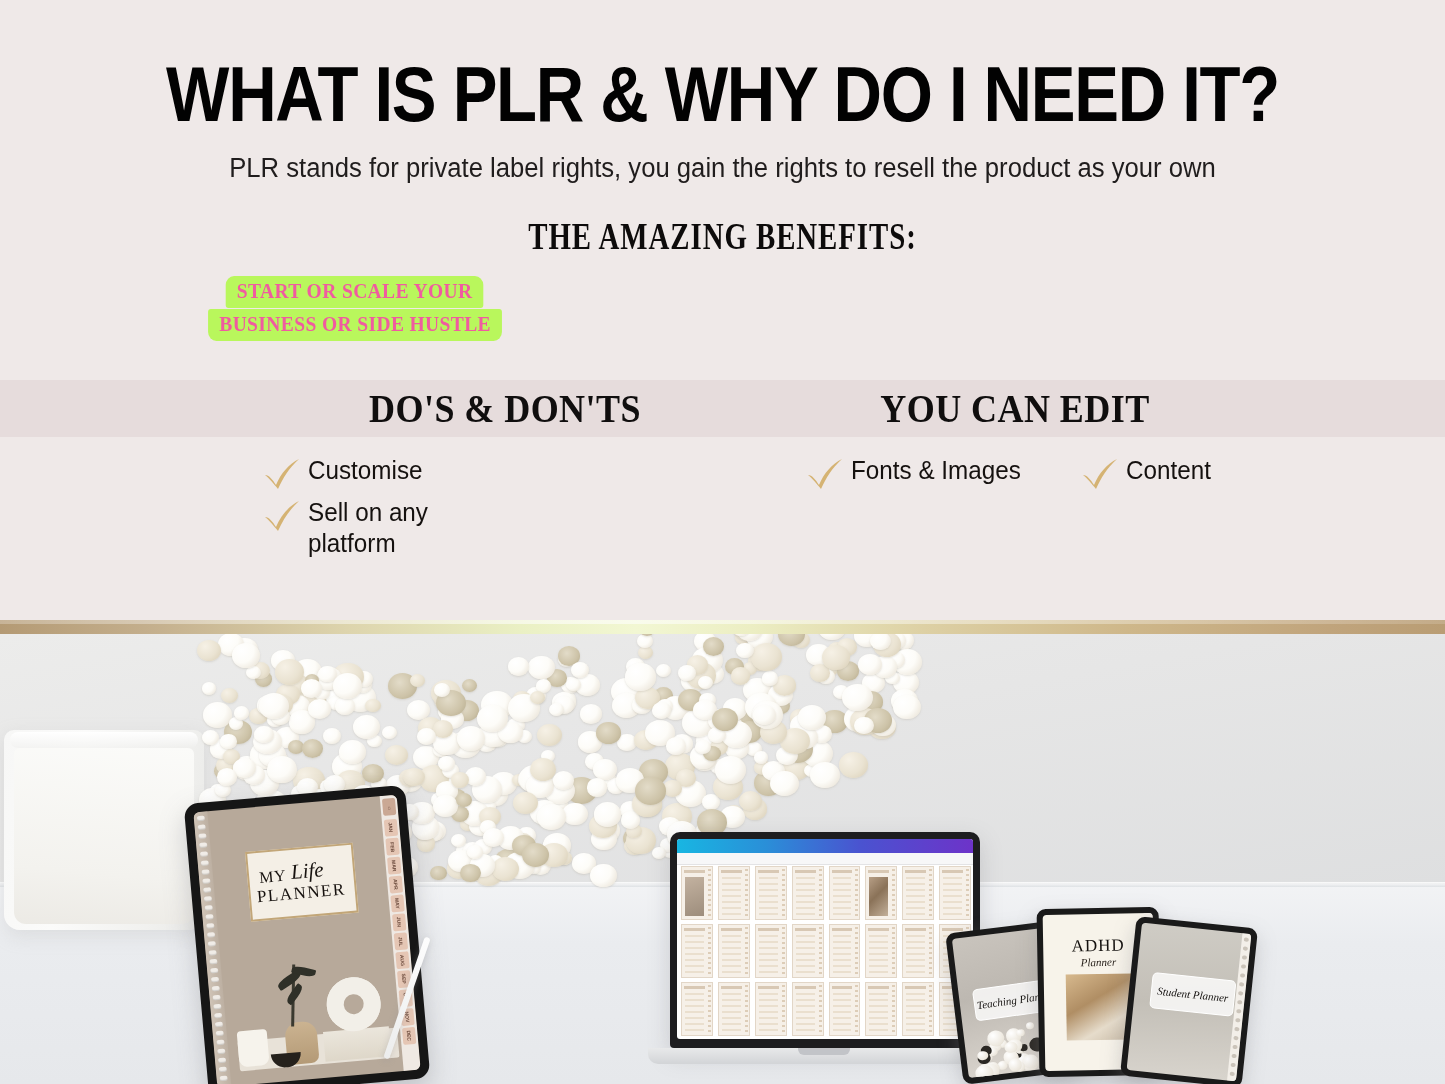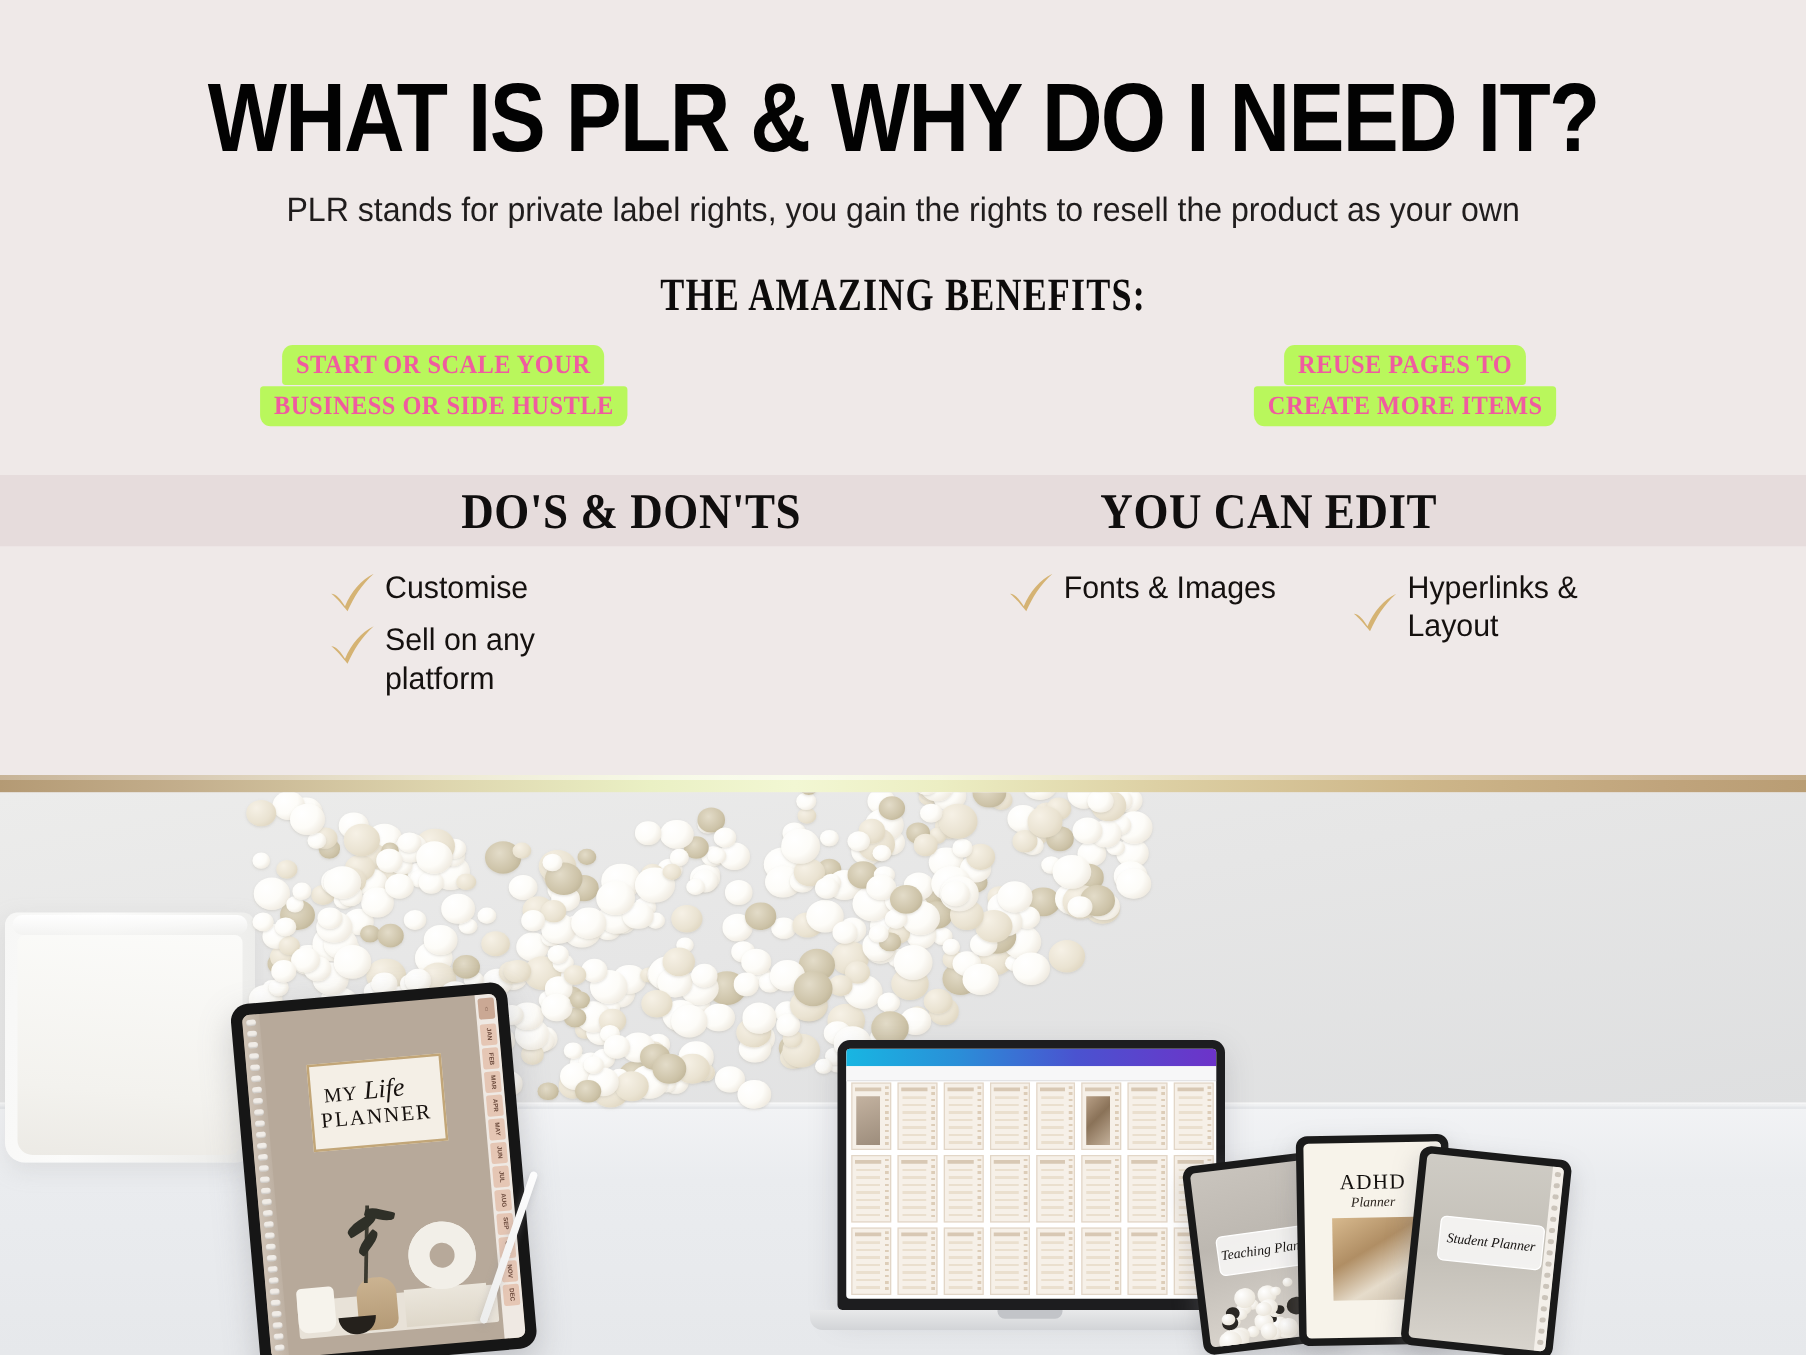--- a/index.html
+++ b/index.html
@@ -215,24 +215,20 @@
   <div class="top-section">
     <div class="main-title">WHAT IS PLR &amp; WHY DO I NEED IT?</div>
     <div class="subtitle">PLR stands for private label rights, you gain the rights to resell the product as your own</div>
     <div class="benefits-heading">THE AMAZING BENEFITS:</div>
 
     <div class="pills">
       <div class="pill p1">
         <div class="pill-line l1">START OR SCALE YOUR</div>
         <div class="pill-line l2">BUSINESS OR SIDE HUSTLE</div>
       </div>
-      <div class="pill p3">
-        <div class="pill-line l1">REUSE PAGES TO</div>
-        <div class="pill-line l2">CREATE MORE ITEMS</div>
-      </div>
     </div>
   </div>
 
   <div class="band">
     <div class="band-header-bar"></div>
     <div class="band-title t1">DO'S &amp; DON'TS</div>
     <div class="band-title t2">YOU CAN EDIT</div>
 
     <div class="cols">
 
@@ -261,28 +257,27 @@
           <span class="mark">
             <svg viewBox="0 0 40 34">
                 <path d="M3 19 C7 19 11 24 14 29 C19 17 27 8 37 3 C27 12 21 22 16 33 C12 28 7 22 3 19 Z" fill="#d5b373"></path>
               </svg>
           </span>
           <span class="item-text">Fonts &amp; Images</span>
         </div>
       </div>
 
       <div class="col c4">
-        <div class="item two-line">
+        <div class="item">
           <span class="mark">
             <svg viewBox="0 0 40 34">
                 <path d="M3 19 C7 19 11 24 14 29 C19 17 27 8 37 3 C27 12 21 22 16 33 C12 28 7 22 3 19 Z" fill="#d5b373"></path>
               </svg>
           </span>
-          <span class="item-text" style="white-space:pre-line">Hyperlinks &amp;
-Layout</span>
+          <span class="item-text">Content</span>
         </div>
       </div>
 
     </div>
   </div>
 
   <div class="gold-bar"></div>
 
   <div class="photo">
     <div class="wall"></div>

